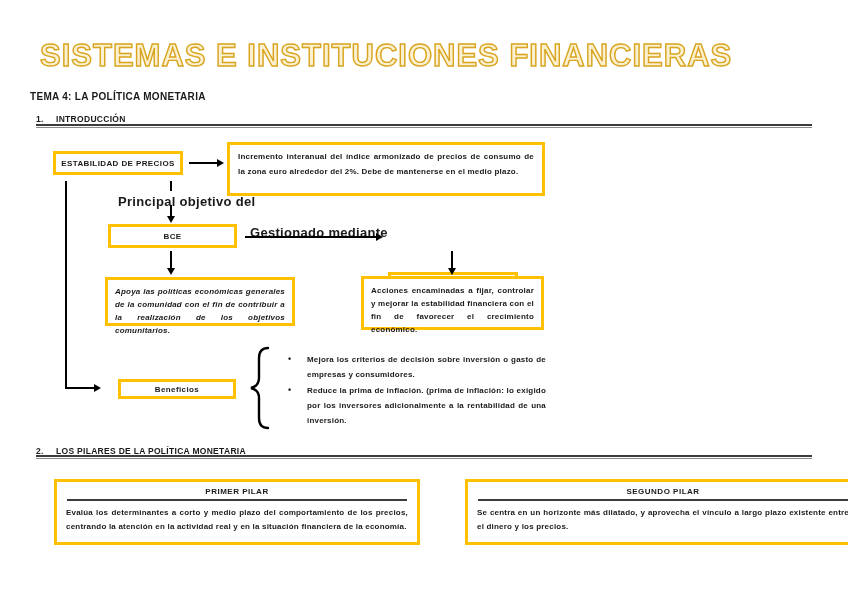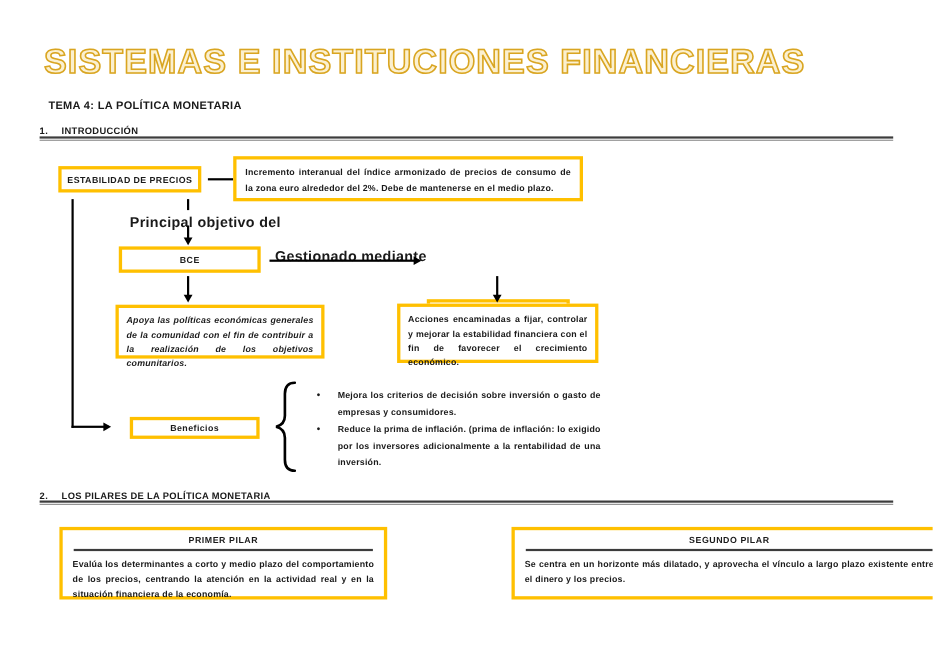--- a/index.html
+++ b/index.html
@@ -9,21 +9,21 @@
     font-family:"Liberation Sans", sans-serif; color:#1a1a1a; overflow:hidden;
   }
   .doc-title {
     position:absolute; left:40px; top:38px;
     font-size:31px; font-weight:700; letter-spacing:1px;
     color:#fbf0d0; -webkit-text-stroke:1.4px #d9a521;
     text-shadow:0 0 1px #e6b42e;
     white-space:nowrap;
   }
   .subtitle {
-    position:absolute; left:44px; top:91px;
+    position:absolute; left:30px; top:91px;
     font-size:10px; font-weight:700; letter-spacing:0.3px;
   }
   .sec-head { position:absolute; font-size:8.5px; font-weight:700; letter-spacing:0.3px; display:flex; }
   .sec-head .num { width:20px; }
   .rule {
     position:absolute; width:776px; height:4px;
     border-top:2px solid #3c3c3c; border-bottom:1px solid #8a8a8a;
   }
   
   .ybox {
@@ -74,21 +74,21 @@
   <div class="sec-head" style="left:36px; top:114px;">
     <span class="num">1.</span>
     <span>INTRODUCCIÓN</span>
   </div>
   <div class="rule" style="left:36px; top:124px;"></div>
 
   <div class="ybox" style="left:53px; top:151px; width:130px; height:24px;">
     <span>ESTABILIDAD DE PRECIOS</span>
   </div>
   <div class="h-arrow" style="left:189px; top:162px; width:33px;"></div>
-  <div class="ynote" style="left:212px; top:142px; width:318px; height:41px;">Incremento interanual del índice armonizado de precios de consumo de la zona euro alrededor del 2%. Debe de mantenerse en el medio plazo.</div>
+  <div class="ynote" style="left:227px; top:142px; width:318px; height:54px;">Incremento interanual del índice armonizado de precios de consumo de la zona euro alrededor del 2%. Debe de mantenerse en el medio plazo.</div>
 
   <div class="v-line" style="left:170px; top:181px; height:10px;"></div>
   <div class="conn-label" style="left:118px; top:194px; width:106px;">Principal objetivo del</div>
   <div class="v-arrow" style="left:170px; top:205px; height:12px;"></div>
 
   <div class="v-line" style="left:65px; top:181px; height:208px;"></div>
   <div class="h-arrow" style="left:65px; top:387px; width:34px;"></div>
 
   <div class="ybox" style="left:108px; top:224px; width:129px; height:24px;">
     <span>BCE</span>
@@ -117,21 +117,21 @@
     <li>Mejora los criterios de decisión sobre inversión o gasto de empresas y consumidores.</li>
     <li>Reduce la prima de inflación. (prima de inflación: lo exigido por los inversores adicionalmente a la rentabilidad de una inversión.</li>
   </ul>
 
   <div class="sec-head" style="left:36px; top:446px;">
     <span class="num">2.</span>
     <span>LOS PILARES DE LA POLÍTICA MONETARIA</span>
   </div>
   <div class="rule" style="left:36px; top:455px;"></div>
 
-  <div class="pillar" style="left:54px; top:479px; width:298px; height:66px;">
+  <div class="pillar" style="left:54px; top:479px; width:366px; height:66px;">
     <div class="p-title">PRIMER PILAR</div>
     <div class="p-rule"></div>
     <div class="p-text">Evalúa los determinantes a corto y medio plazo del comportamiento de los precios, centrando la atención en la actividad real y en la situación financiera de la economía.</div>
   </div>
 
   <div class="pillar" style="left:465px; top:479px; width:396px; height:66px;">
     <div class="p-title">SEGUNDO PILAR</div>
     <div class="p-rule"></div>
     <div class="p-text">Se centra en un horizonte más dilatado, y aprovecha el vínculo a largo plazo existente entre el dinero y los precios.</div>
   </div>

